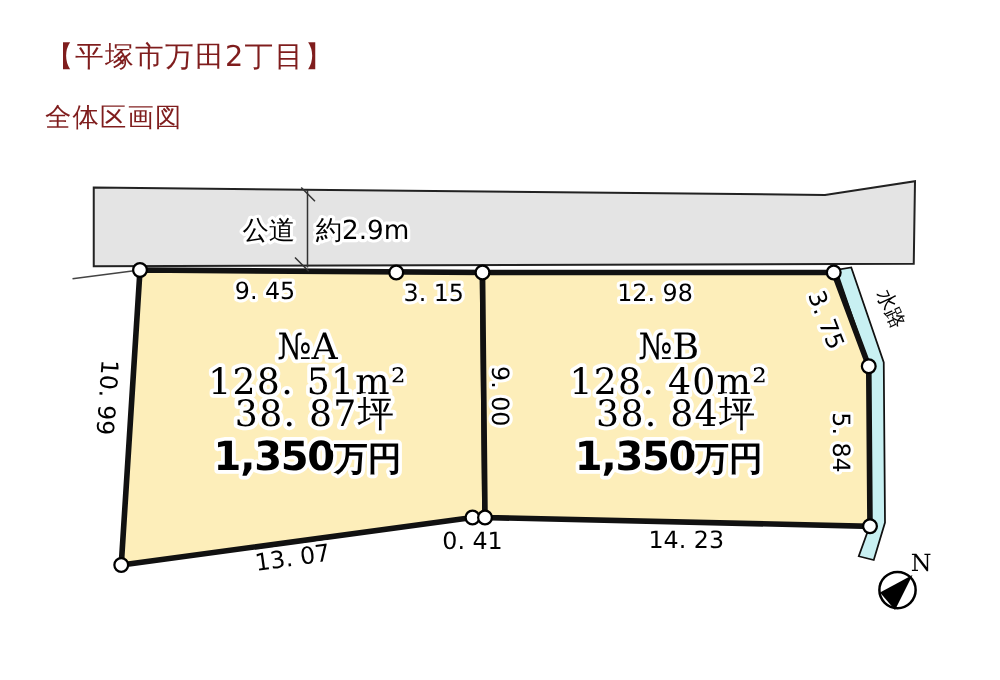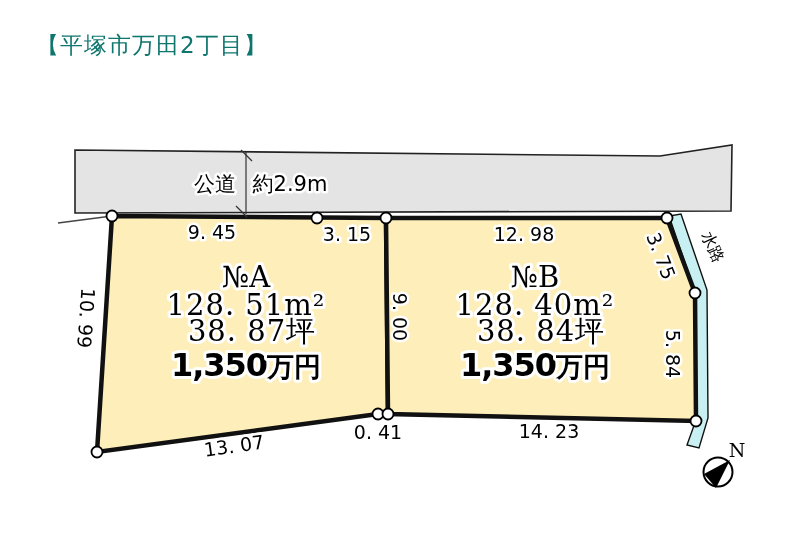--- a/index.html
+++ b/index.html
@@ -1,20 +1,20 @@
 <!DOCTYPE html>
 <html><head>
 <meta charset="utf-8">
 <style>
   html,body{margin:0;padding:0;background:#ffffff;}
   body{width:800px;height:544px;position:relative;overflow:hidden;
        font-family:"DejaVu Sans",sans-serif;color:#000;}
   .stage{position:absolute;inset:0;width:800px;height:544px;}
   .heading{position:absolute;left:36px;font-family:"DejaVu Sans",sans-serif;
-           color:#0f766e;letter-spacing:1px;white-space:nowrap;}
+           color:#7f1d1d;letter-spacing:1px;white-space:nowrap;}
   #title{top:30px;font-size:23px;}
   #subtitle{top:80px;font-size:21px;}
   svg{position:absolute;inset:0;}
   svg text{fill:#000;}
   .halo{paint-order:stroke;stroke:#ffffff;stroke-linejoin:round;}
   .dim{font-family:"DejaVu Sans",sans-serif;font-size:19px;stroke-width:5px;}
   .jp{font-family:"DejaVu Sans",sans-serif;font-size:21px;stroke-width:5px;}
   .jp-small{font-family:"DejaVu Sans",sans-serif;font-size:16px;stroke-width:4px;}
   .lot-name{font-family:"DejaVu Serif",serif;font-size:29px;stroke-width:6px;}
   .lot-area{font-family:"DejaVu Serif",serif;font-size:29px;stroke-width:6px;letter-spacing:1px;}
@@ -22,20 +22,21 @@
   .lot-price-unit{font-family:"DejaVu Sans",sans-serif;font-size:27px;font-weight:bold;}
   .lot-price{stroke-width:6px;}
   .north{font-family:"DejaVu Serif",serif;font-size:19px;}
 </style>
 </head>
 <body>
 
 <div class="stage">
 
   <div id="title" class="heading">【平塚市万田2丁目】</div>
+  <div id="subtitle" class="heading">全体区画図</div>
 
   <svg width="800" height="544" viewBox="0 0 800 544">
 
     <polygon points="75,150 660,156 732,145 731,211 75,213" fill="#E4E4E4" stroke="#222" stroke-width="1.6"></polygon>
 
     <line x1="58" y1="223" x2="112" y2="216" stroke="#444" stroke-width="1.4"></line>
 
     <polygon points="669,216 695,292 696,420 687,445 699,448 708,418 707,290 681,214" fill="#C8F0F2" stroke="#111" stroke-width="1.4"></polygon>
 
     <polygon points="112,216 386,218 388,414 378,414 97,452" fill="#FDEEBA" stroke="#111" stroke-width="4.5" stroke-linejoin="miter"></polygon>

